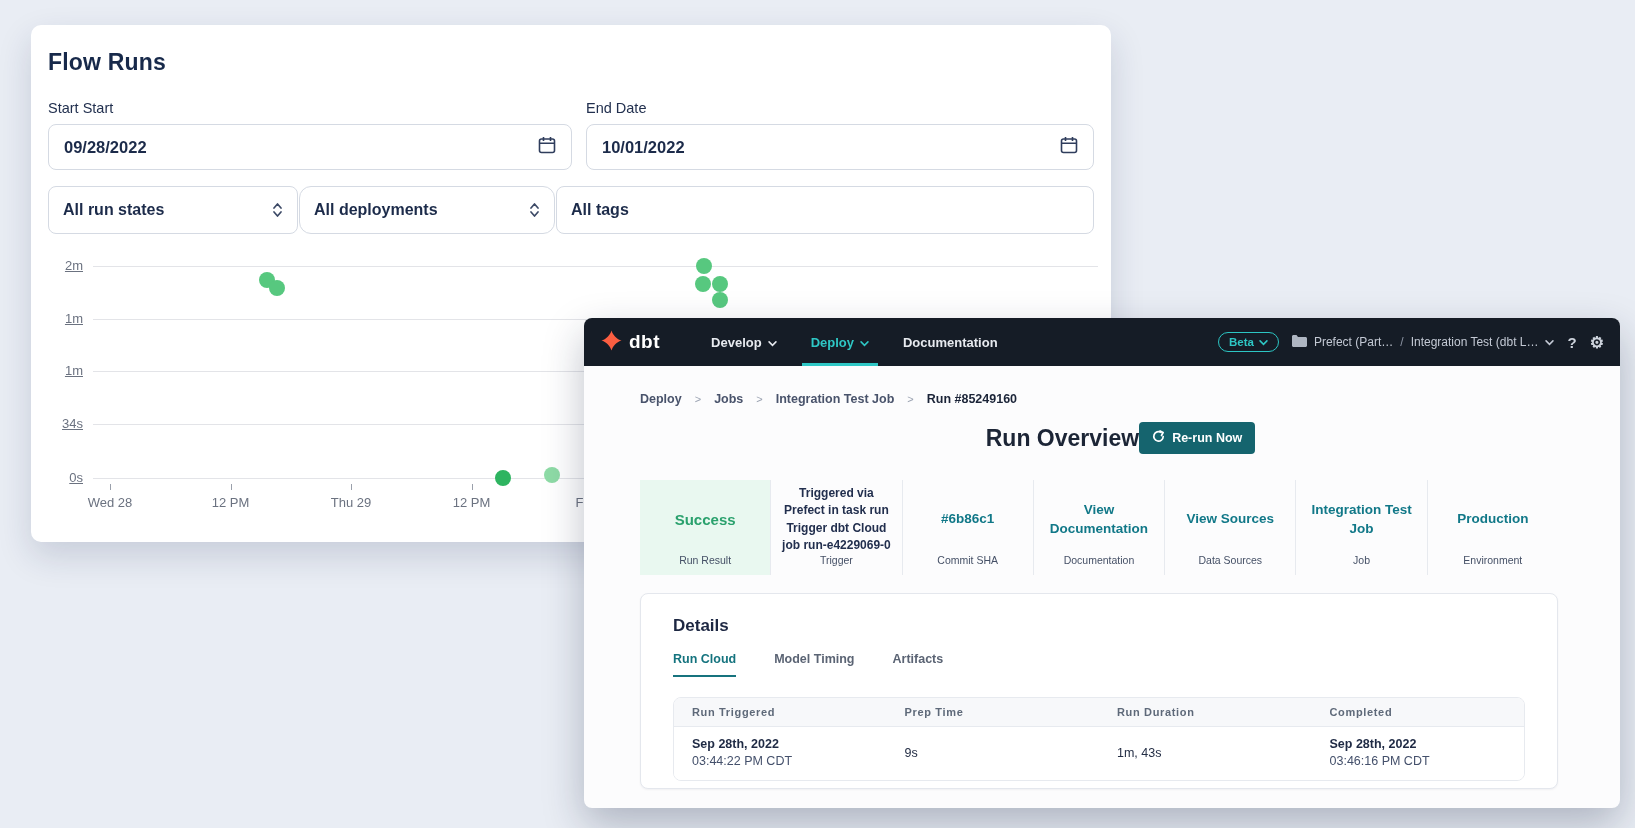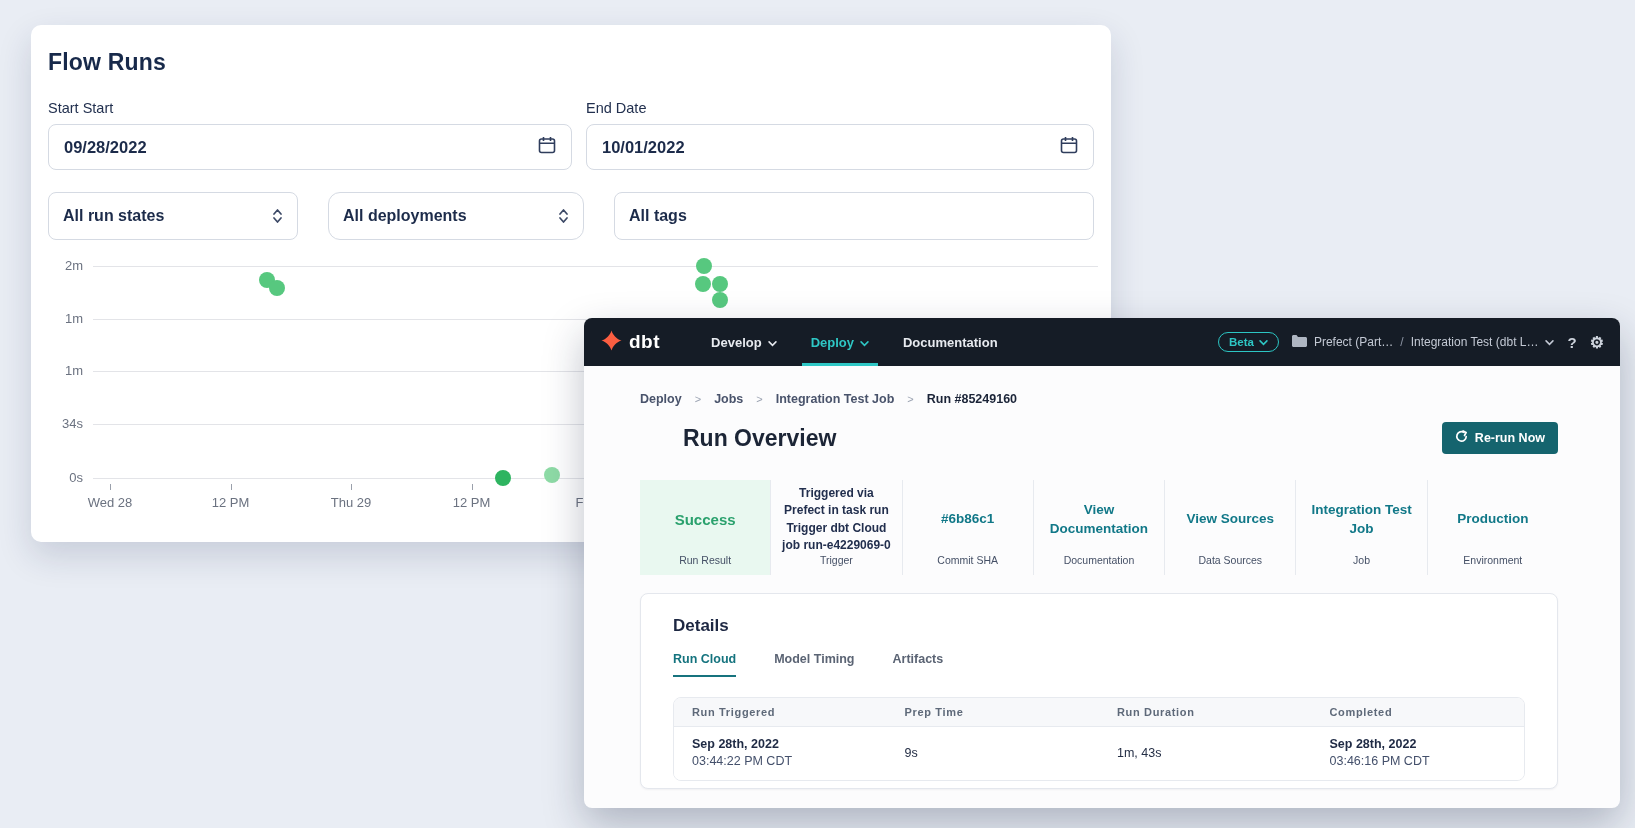--- a/index.html
+++ b/index.html
@@ -23,32 +23,32 @@
   .fr-label.first { width:538px; }
   .fr-input-row { display:flex; gap:14px; margin:8px 17px 0; }
   .date-input {
     height:46px; border:1px solid #d5dae3; border-radius:8px;
     display:flex; align-items:center; justify-content:space-between;
     padding:0 15px; font-size:16.5px; font-weight:700; color:#1c2b4a;
     background:#fff;
   }
   .date-input.start { width:524px; }
   .date-input.end { flex:1; }
-  .fr-select-row { display:flex; gap:30px; margin:22px 17px 0; }
+  .fr-select-row { display:flex; gap:1px; margin:16px 17px 0; }
   .fr-select {
     height:48px; border:1px solid #d5dae3; border-radius:8px;
     display:flex; align-items:center; justify-content:space-between;
     padding:0 14px; font-size:16px; font-weight:700; color:#1c2b4a; background:#fff;
   }
   .updown-icon { color:#3c4966; display:flex; }
   
   #chart { position:absolute; inset:0; pointer-events:none; }
   #chart > * { pointer-events:auto; }
   .gridline { position:absolute; height:1px; background:#e3e4e8; }
-  .y-label { position:absolute; width:52px; text-align:right; font-size:13px; color:#6b7280; }
+  .y-label { position:absolute; width:52px; text-align:right; font-size:13px; color:#6b7280;text-decoration:underline; }
   .x-tick { position:absolute; width:1px; height:6px; background:#9aa0ab; }
   .x-label { position:absolute; width:70px; text-align:center; font-size:13px; color:#6b7280; }
   .dot { position:absolute; width:16px; height:16px; border-radius:50%; }
 
   
   #dbt-window {
     left:584px; top:318px; width:1036px; height:490px;
     border-radius:8px; overflow:hidden; z-index:2;
     box-shadow:0 16px 40px rgba(20,32,60,.28);
     background:#fcfcfd;
@@ -77,21 +77,21 @@
   .env-switcher { display:flex; align-items:center; gap:7px; font-size:12px; color:#c3c9d4; }
   .env-sep { color:#8b93a2; }
   .nav-icon { color:#cdd3dc; font-size:15px; font-weight:700; cursor:pointer; }
   .gear-glyph { font-size:16px; }
 
   .dbt-content { padding:0 62px 0 56px; }
   .breadcrumb { display:flex; align-items:center; gap:13px; margin-top:26px; font-size:12.5px; }
   .crumb { color:#49536b; font-weight:700; cursor:pointer; }
   .crumb.current { color:#1b2438; }
   .crumb-sep { color:#9aa2b1; font-size:11px; }
-  .title-row { display:flex; align-items:center; justify-content:space-between; margin-top:16px;margin-left:43px; }
+  .title-row { display:flex; align-items:center; justify-content:center; margin-top:16px;margin-left:43px; }
   .run-overview { font-size:23px; font-weight:700; color:#1c2536; }
   .rerun-btn {
     display:flex; align-items:center; gap:7px;
     background:#15646e; color:#fff; border:none; border-radius:4px;
     padding:8px 13px; font-size:12.5px; font-weight:700; cursor:pointer;
     font-family:"Liberation Sans", sans-serif;
   }
   .cards { display:flex; margin-top:26px; height:95px; }
   .card {
     flex:1; position:relative; display:flex; flex-direction:column;

